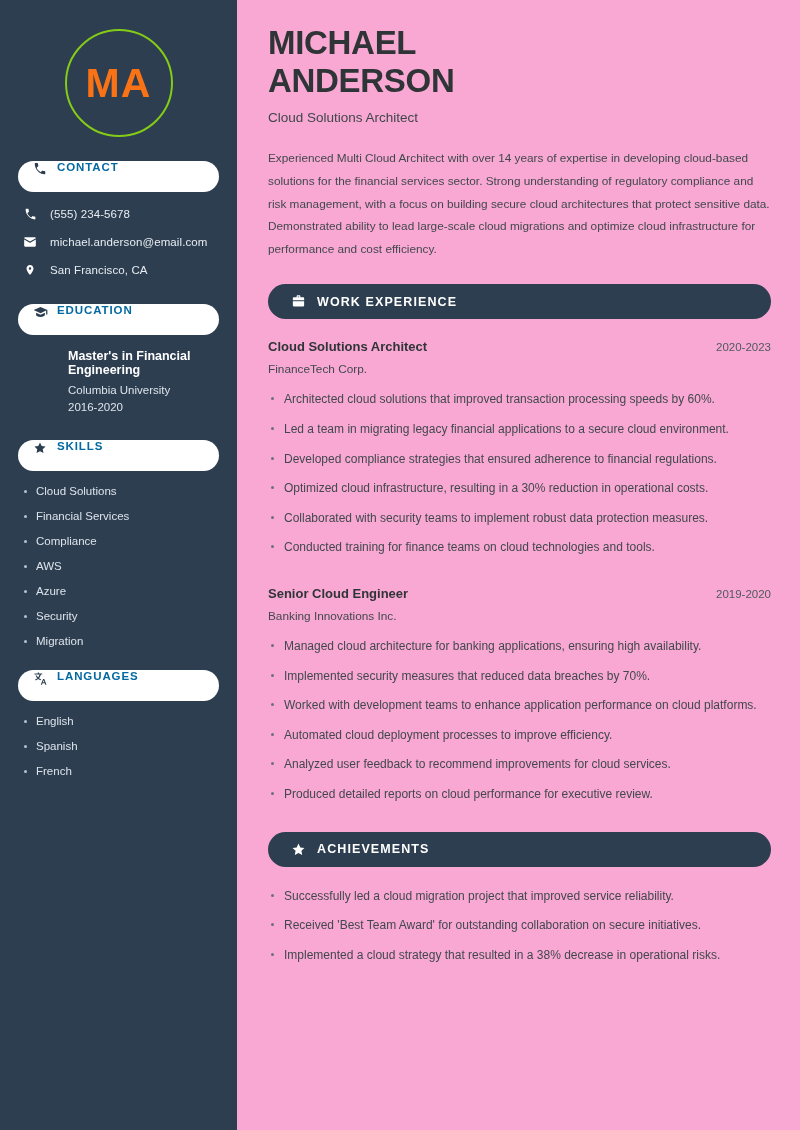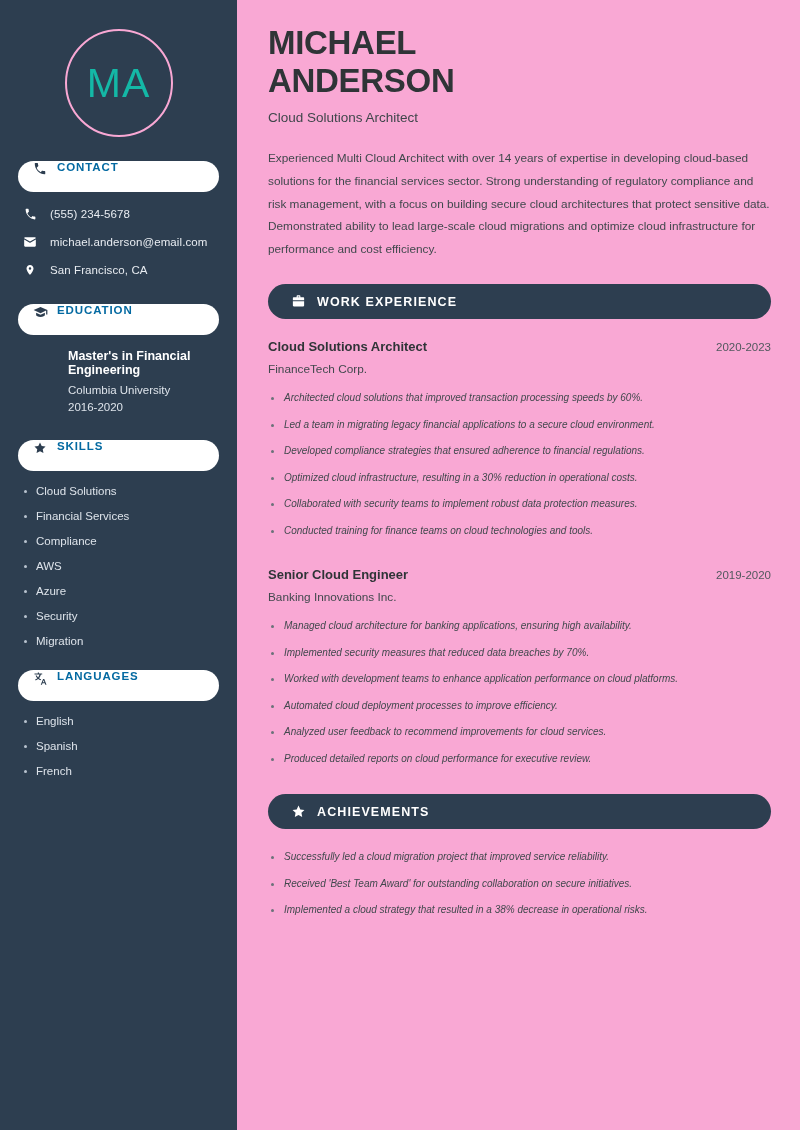--- a/index.html
+++ b/index.html
@@ -34,28 +34,28 @@
   .avatar-wrap {
     display: flex;
     justify-content: center;
     margin-top: 9px;
     margin-bottom: 24px;
   }
   .avatar {
     width: 108px;
     height: 108px;
     border-radius: 50%;
-    border: 2px solid #f9a8d4;
+    border: 2px solid #84cc16;
     display: flex;
     align-items: center;
     justify-content: center;
-    color: #14b8a6;
+    color: #f97316;
     font-size: 41px;
     letter-spacing: 1px;
-    font-weight: 400;
+    font-weight: 700;
   }
 
   .pill {
     background: #ffffff;
     color: #0369a1;
     border-radius: 999px;
     height: 31px;
     display: flex;
     padding: 0 14px;
     margin-bottom: 14px;
@@ -209,25 +209,24 @@
     color: #41484d;
     font-size: 11.8px;
     margin-top: 8px;
     margin-bottom: 14px;
   }
 
   .main-list { list-style: none; }
   .main-list li {
     position: relative;
     color: #41484d;
-    font-size: 10px;
+    font-size: 12px;
     line-height: 1.55;
     padding-left: 16px;
     margin-bottom: 11px;
-    font-style: italic;
   }
   .main-list li::before {
     content: "";
     position: absolute;
     left: 3px;
     top: 7px;
     width: 3px;
     height: 3px;
     border-radius: 50%;
     background: #6a7279;

